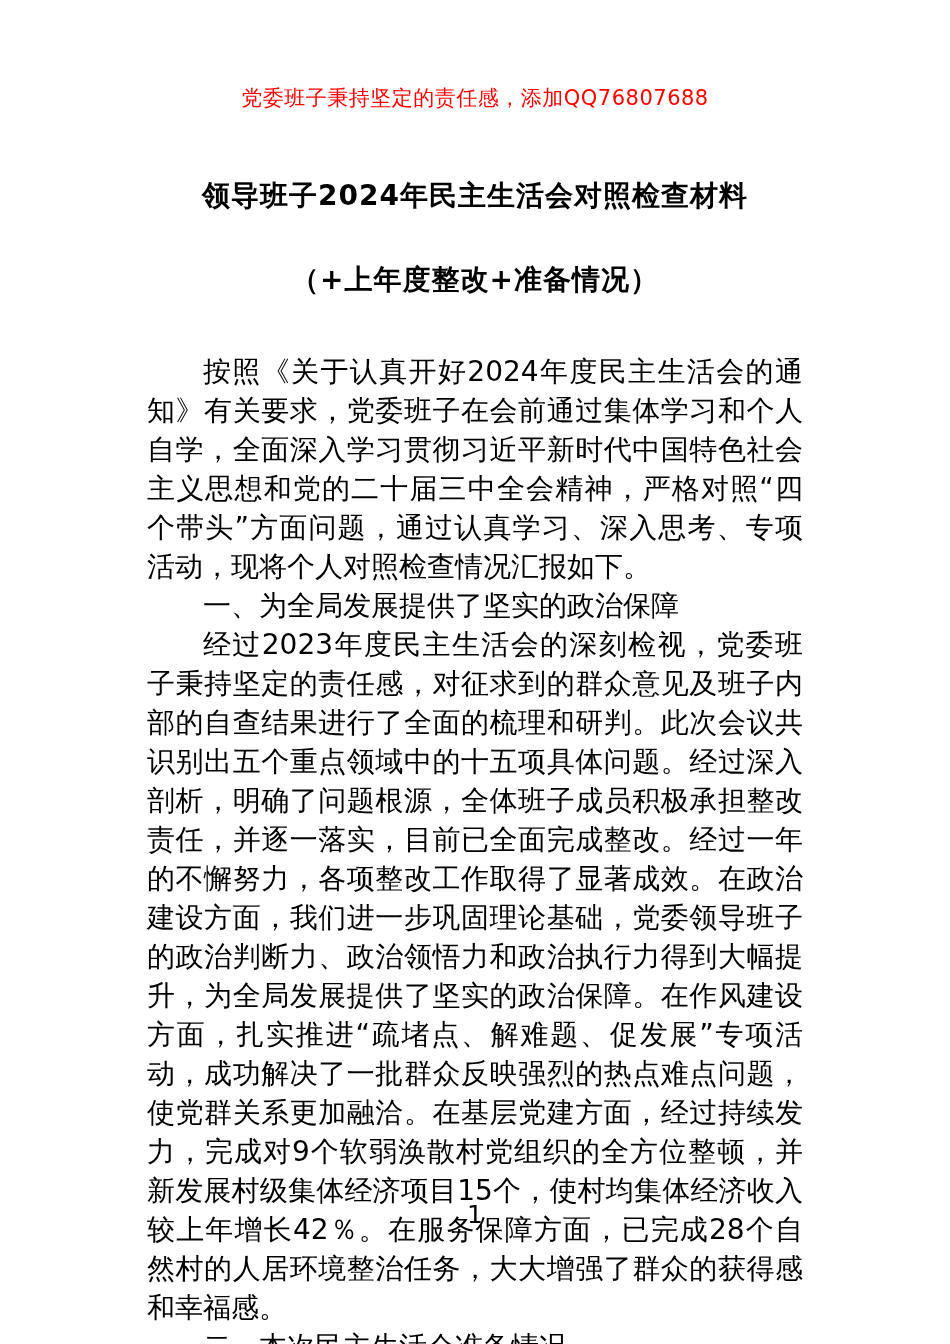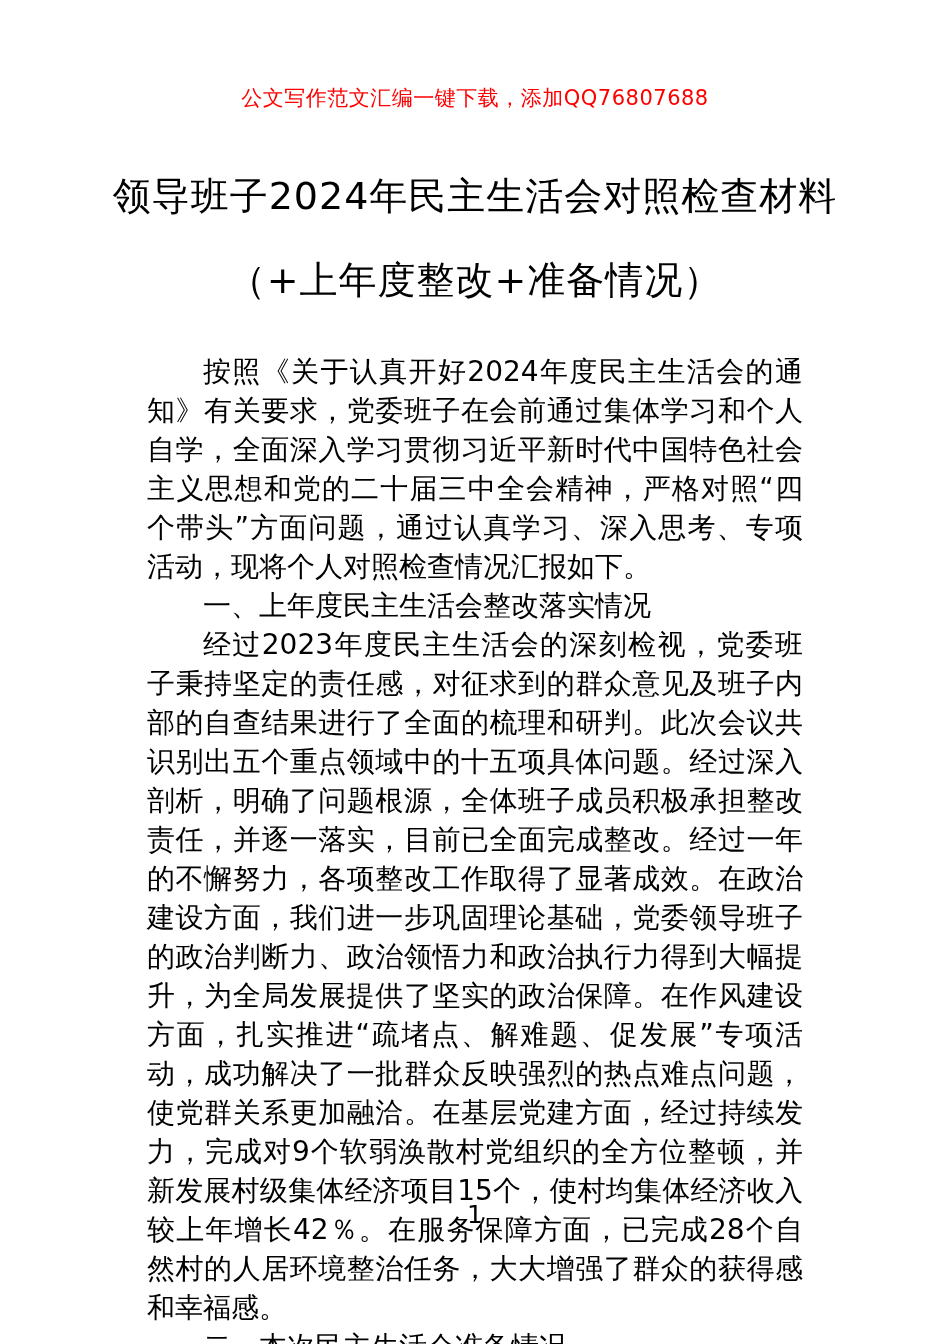--- a/index.html
+++ b/index.html
@@ -23,23 +23,23 @@
     text-align: center;
     color: #fe0000;
     font-size: 21px;
     line-height: 28px;
     font-weight: normal;
     letter-spacing: 0.5px;
   }
   .doc-title {
     margin: 0;
     text-align: center;
-    font-size: 38px;
+    font-size: 28px;
     line-height: 48px;
-    font-weight: normal;
+    font-weight: bold;
     letter-spacing: 1px;
   }
   .doc-title.line1 { margin-top: 60px; }
   .doc-title.line2 { margin-top: 36px; }
   .body-text {
     margin: 48px 147px 0 147px;
     font-size: 28px;
     line-height: 39px;
     text-align: justify;
     text-justify: inter-character;
@@ -60,28 +60,28 @@
     text-align: center;
     font-size: 25px;
     color: #000000;
   }
 </style>
 </head>
 <body>
 
 <div class="page">
 
-  <div class="header-notice">公文写作范文汇编一键下载，添加QQ76807688</div>
+  <div class="header-notice">党委班子秉持坚定的责任感，添加QQ76807688</div>
 
   <h1 class="doc-title line1">领导班子2024年民主生活会对照检查材料</h1>
 
   <h1 class="doc-title line2">（+上年度整改+准备情况）</h1>
 
   <div class="body-text">
     <p class="para">按照《关于认真开好2024年度民主生活会的通知》有关要求，党委班子在会前通过集体学习和个人自学，全面深入学习贯彻习近平新时代中国特色社会主义思想和党的二十届三中全会精神，严格对照“四个带头”方面问题，通过认真学习、深入思考、专项活动，现将个人对照检查情况汇报如下。</p>
-    <p class="para heading">一、上年度民主生活会整改落实情况</p>
+    <p class="para heading">一、为全局发展提供了坚实的政治保障</p>
     <p class="para">经过2023年度民主生活会的深刻检视，党委班子秉持坚定的责任感，对征求到的群众意见及班子内部的自查结果进行了全面的梳理和研判。此次会议共识别出五个重点领域中的十五项具体问题。经过深入剖析，明确了问题根源，全体班子成员积极承担整改责任，并逐一落实，目前已全面完成整改。经过一年的不懈努力，各项整改工作取得了显著成效。在政治建设方面，我们进一步巩固理论基础，党委领导班子的政治判断力、政治领悟力和政治执行力得到大幅提升，为全局发展提供了坚实的政治保障。在作风建设方面，扎实推进“疏堵点、解难题、促发展”专项活动，成功解决了一批群众反映强烈的热点难点问题，使党群关系更加融洽。在基层党建方面，经过持续发力，完成对9个软弱涣散村党组织的全方位整顿，并新发展村级集体经济项目15个，使村均集体经济收入较上年增长42％。在服务保障方面，已完成28个自然村的人居环境整治任务，大大增强了群众的获得感和幸福感。</p>
     <p class="para heading">二、本次民主生活会准备情况</p>
   </div>
 
   <div class="page-number">1</div>
 
 </div>
 
 </body></html>

